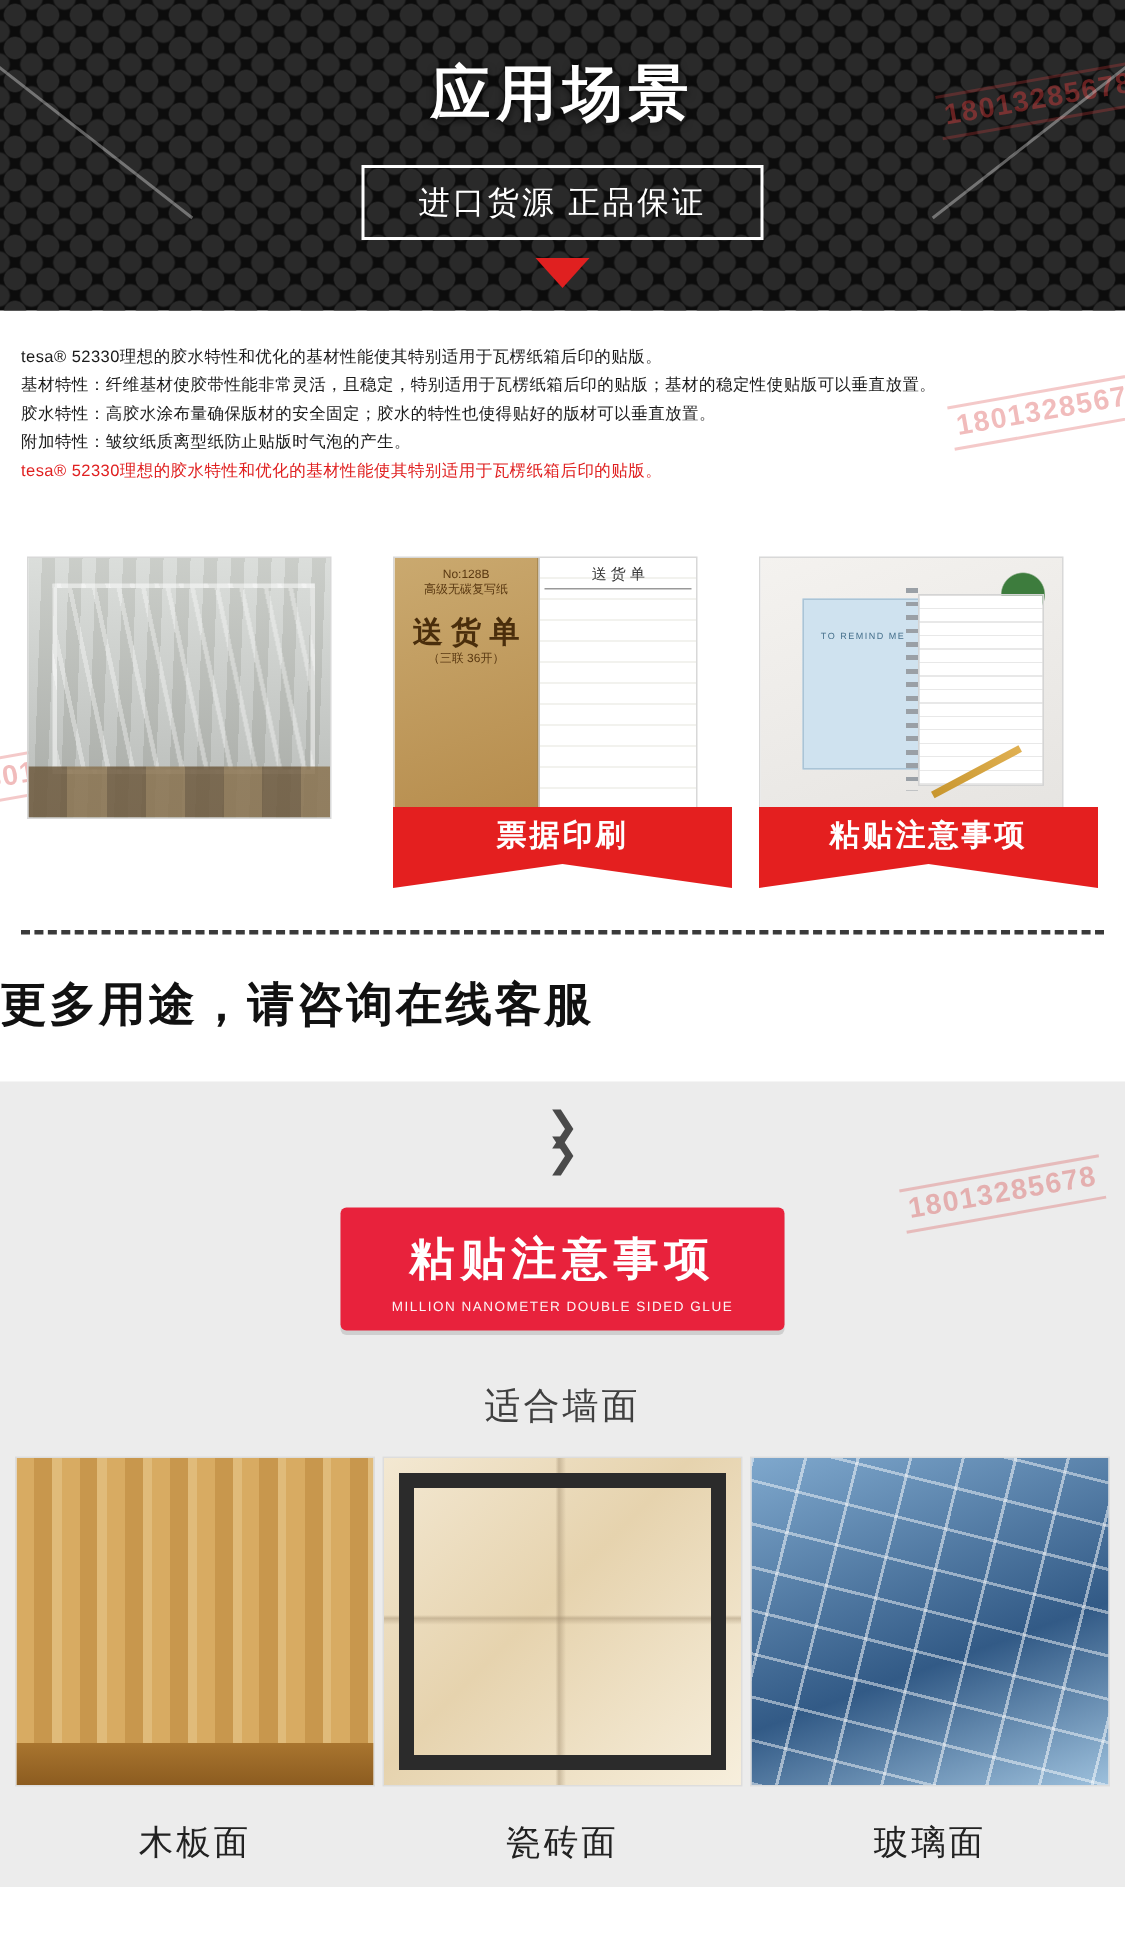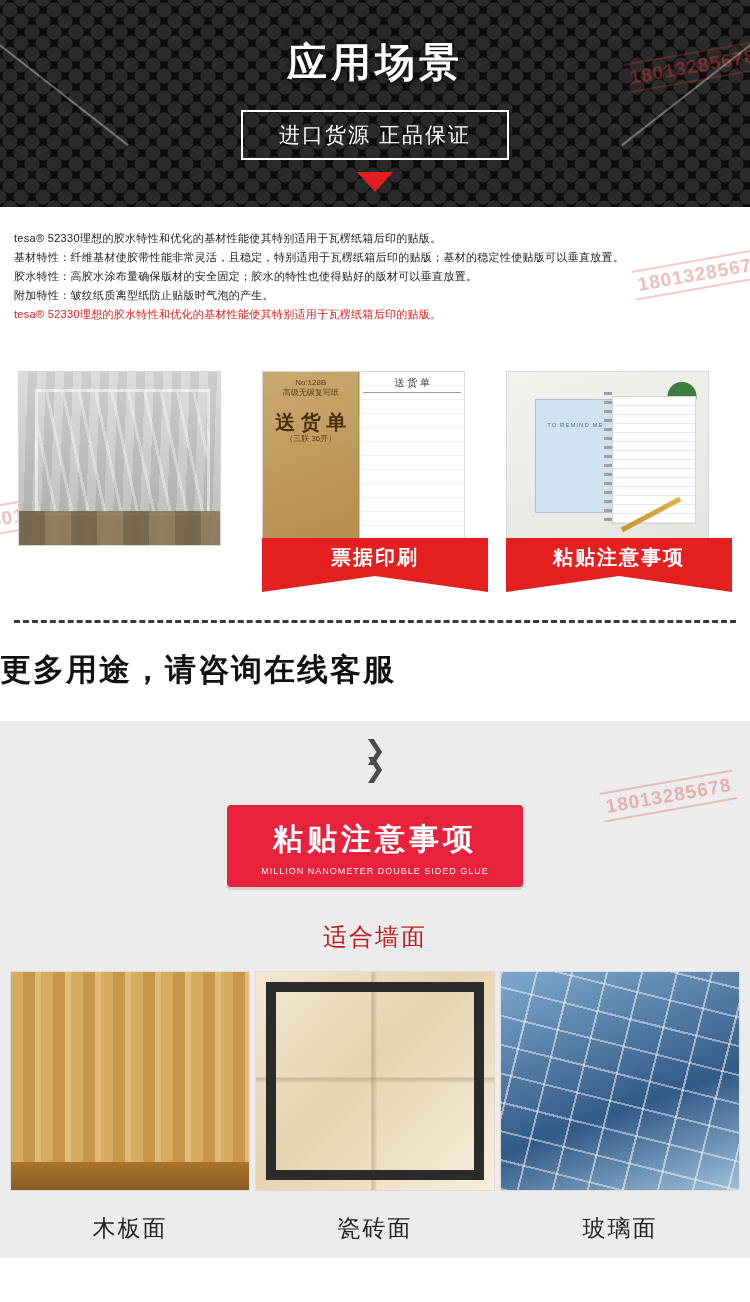--- a/index.html
+++ b/index.html
@@ -275,21 +275,21 @@
   }
   .notice .cn{
     font-size:30px; font-weight:bold; letter-spacing:4px;
   }
   .notice .en{
     font-size:9px; letter-spacing:1px; margin-top:6px; opacity:.95;
   }
   .sub-head{
     text-align:center;
     font-size:24px;
-    color:#b91c1c;
+    color:#404040;
     padding:34px 0 18px;
     letter-spacing:2px;
   }
   .surfaces{
     display:flex;
     gap:5px;
     padding:0 10px;
   }
   .surface{ flex:1; }
   .surface .ph{ width:100%; height:220px; border:1px solid #ddd; overflow:hidden; }

